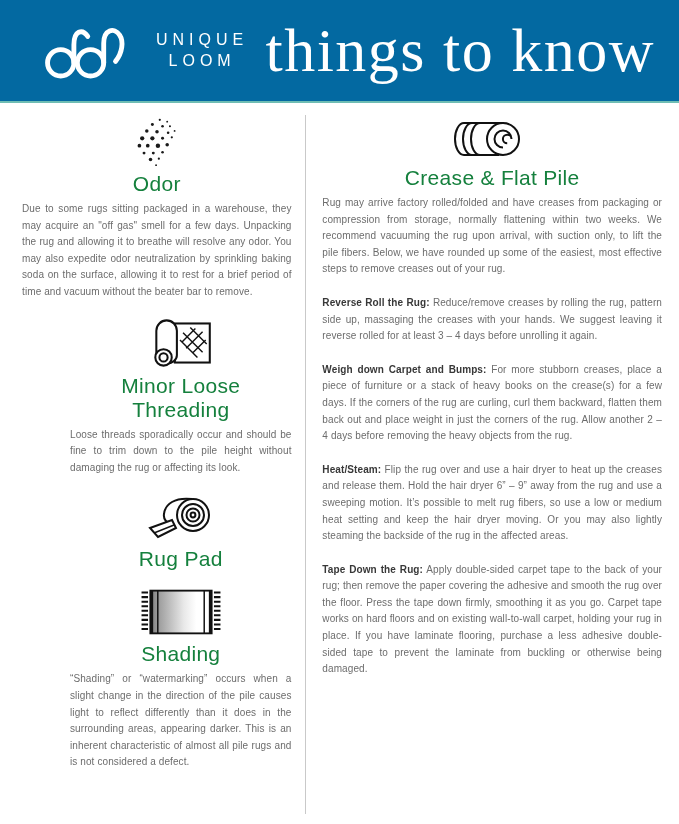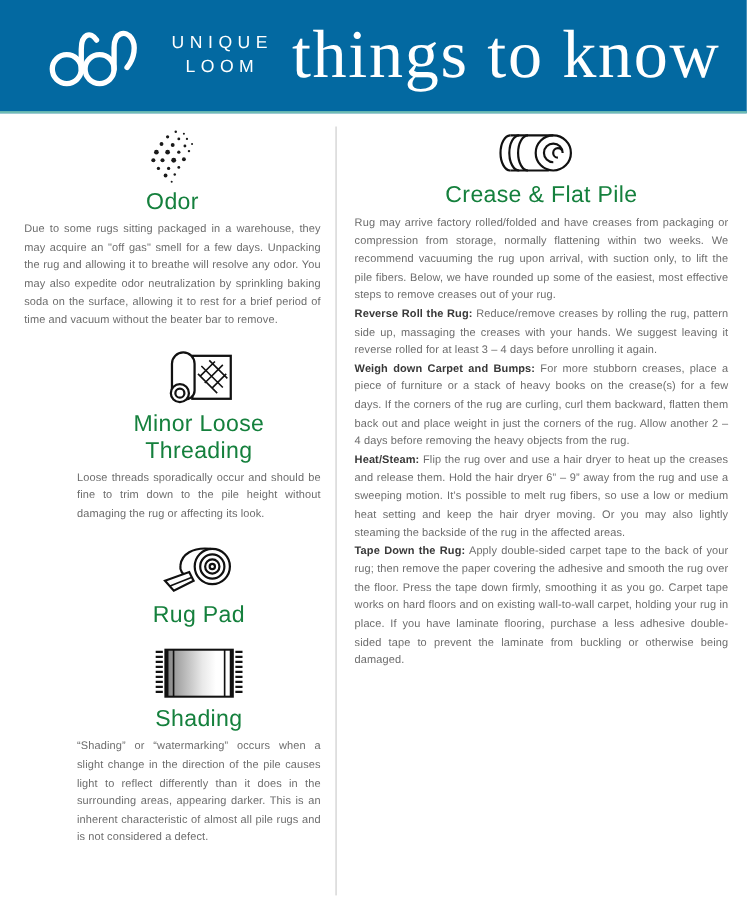--- a/index.html
+++ b/index.html
@@ -23,21 +23,21 @@
   .col.right{width:406px;padding:13px 17px 0 16px;}
   .divider{width:2px;background:#C9C9C9;margin:12px 0 10px;}
 
   .section{text-align:center;}
   .section + .section{margin-top:15px;margin-left:48px;}
   .icon-wrap{display:flex;justify-content:center;align-items:flex-end;}
   h2{margin:4px 0 5px;font-family:Liberation Sans, sans-serif;font-weight:500;
      font-size:21px;color:#15803d;letter-spacing:.3px;}
   p{margin:0;font-size:10px;line-height:16.6px;color:#6C6C6C;
     text-align:justify;letter-spacing:.1px;}
-  .tip{}
+  .tip{margin-top:17px;}
   .tip strong{color:#383838;font-weight:700;}
 
   svg .ln{stroke:#111;fill:none;stroke-width:2;}
   svg .fw{fill:#fff;stroke:#111;stroke-width:2;}
 </style>
 </head>
 <body>
 
 <div class="page">
 

